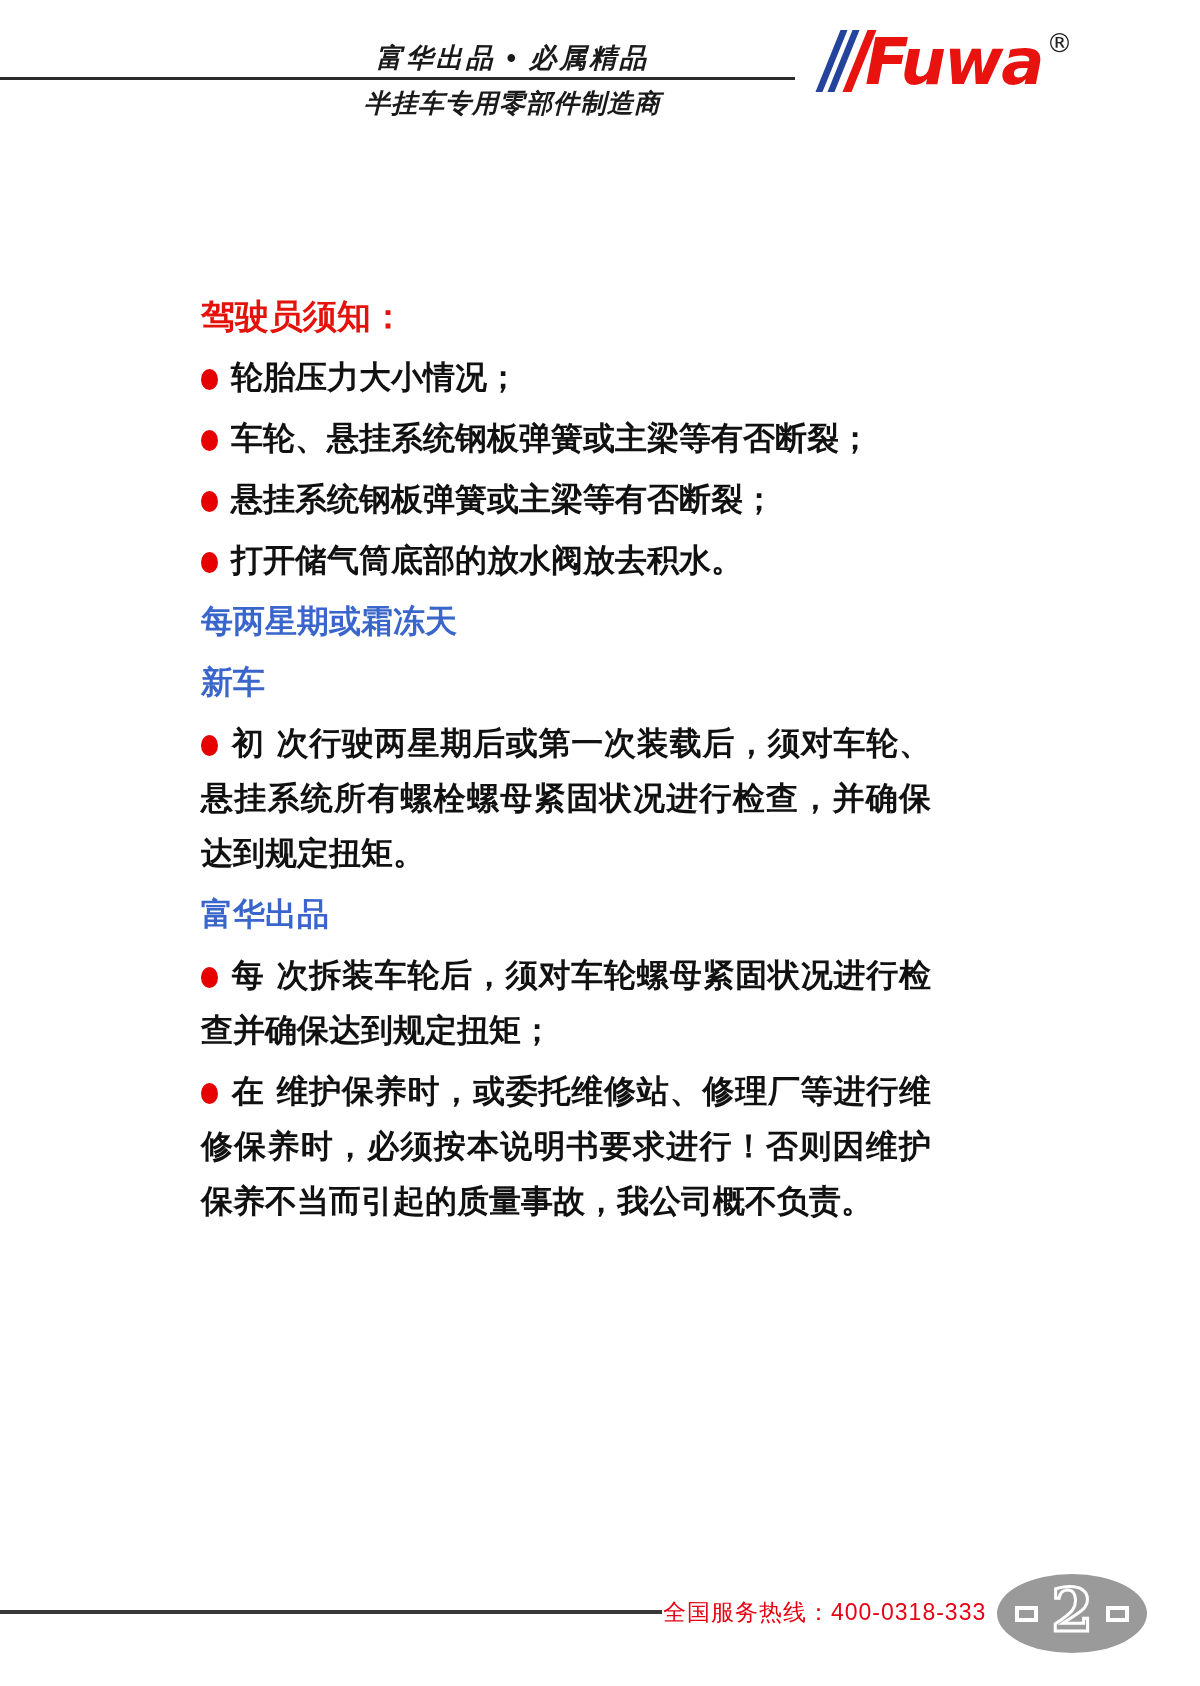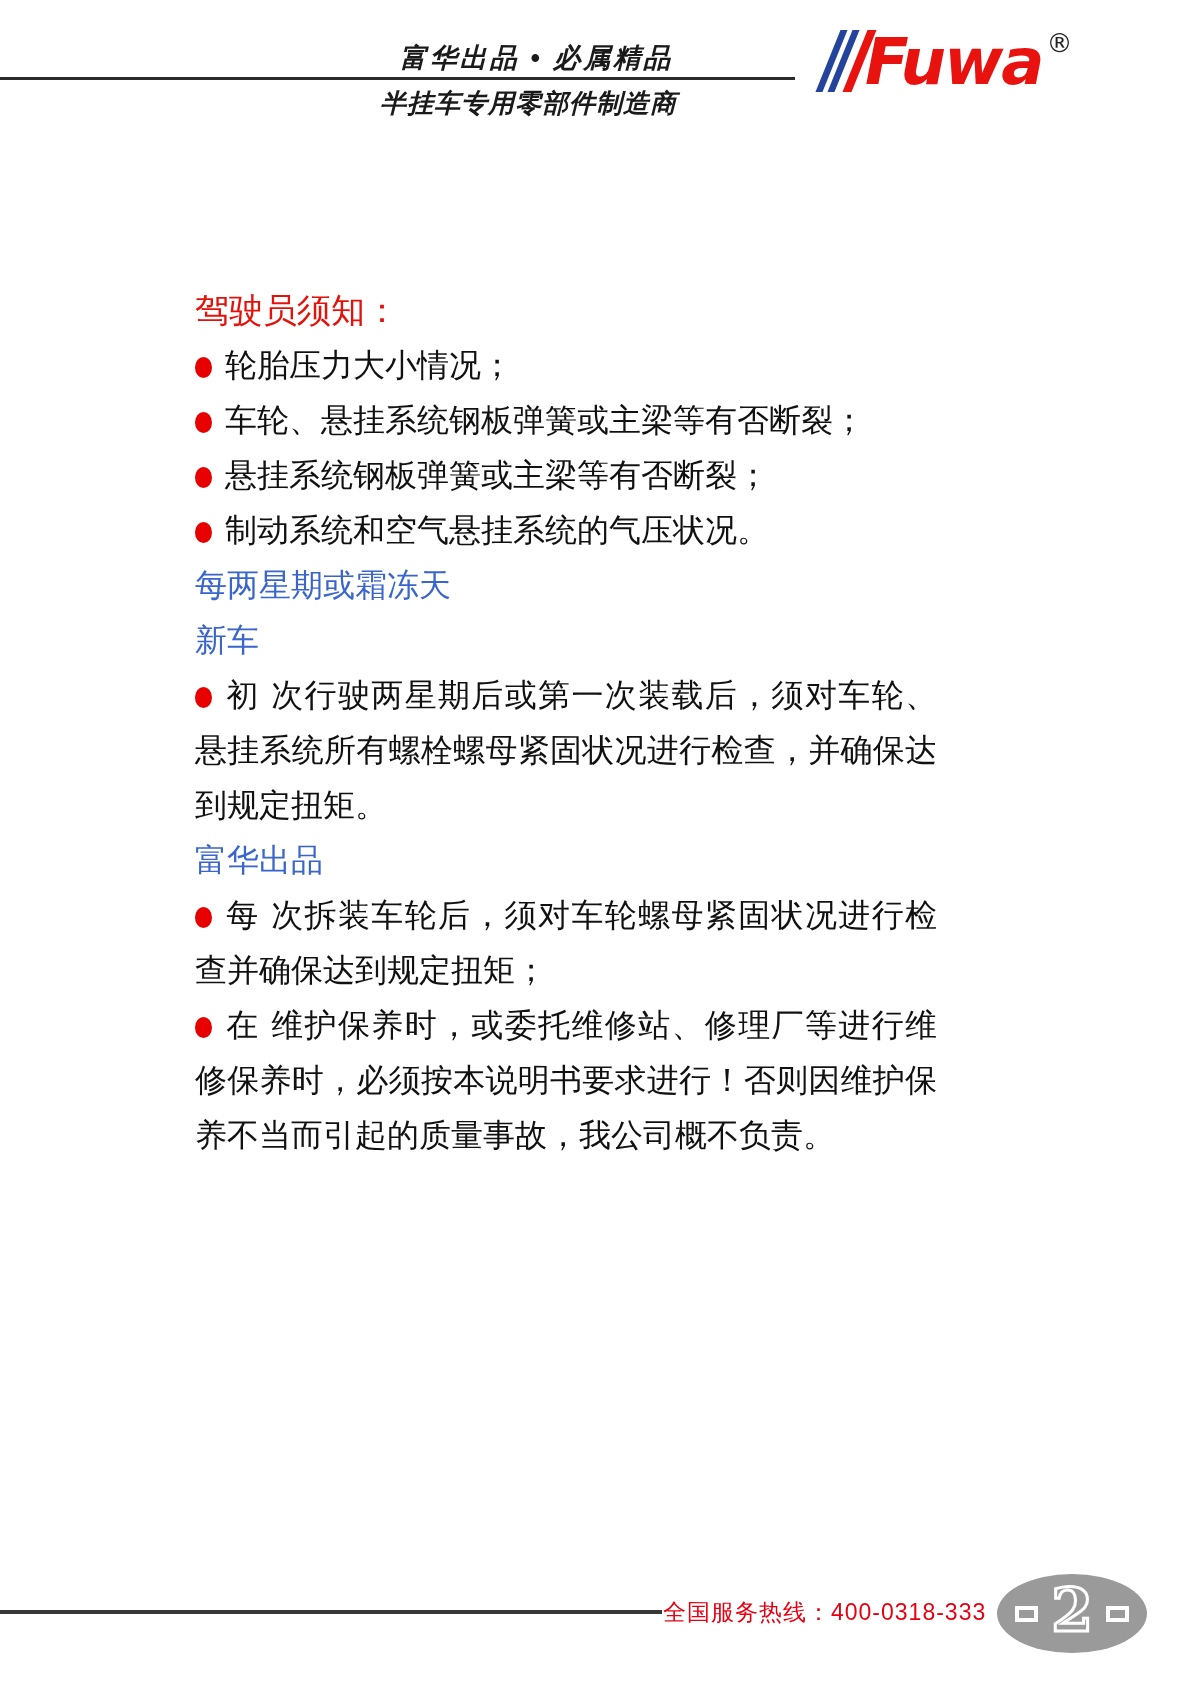--- a/index.html
+++ b/index.html
@@ -20,21 +20,20 @@
     width: 795px;
     text-align: center;
     font-family: "Liberation Sans", sans-serif;
     font-style: italic;
     font-weight: bold;
     font-size: 27px;
     letter-spacing: 3px;
     color: #1a1a1a;
     padding-left: 230px;
     box-sizing: border-box;
-    margin-left: 24px;
   }
   .header-rule {
     position: absolute;
     left: 0; top: 77px;
     width: 795px;
     height: 3px;
     background: var(--rule-dark, #2b2b2b);
   }
   .tagline-bottom {
     position: absolute;
@@ -42,21 +41,20 @@
     width: 795px;
     text-align: center;
     font-family: "Liberation Sans", sans-serif;
     font-style: italic;
     font-weight: bold;
     font-size: 26px;
     letter-spacing: 1px;
     color: #1a1a1a;
     padding-left: 230px;
     box-sizing: border-box;
-    margin-left: 16px;
   }
   .logo {
     position: absolute;
     left: 828px; top: 30px;
     height: 86px;
     display: flex;
   }
   .logo .slash {
     display: inline-block;
     width: 7px;
@@ -85,21 +83,21 @@
   }
 
   
   .content {
     position: absolute;
     left: 195px; top: 283px;
     width: 742px;
     font-size: 32px;
     line-height: 55px;
   }
-  .content h2, .content h3, .content p { margin: 0; padding: 0; font-weight: normal; }
+  .content h2, .content h3, .content p { margin: 6px; padding: 0; font-weight: bold; }
   .doc-title {
     color: var(--title-red, #e3120b);
     font-size: 34px;
     font-weight: bold;
   }
   .blue-heading {
     color: var(--heading-blue, #3a66cc);
     font-size: 32px;
   }
   .item {
@@ -177,21 +175,21 @@
     <span class="logo-text">Fuwa</span>
     <span class="logo-reg">®</span>
   </div>
 
   <div class="content">
     <h2 class="doc-title">驾驶员须知：</h2>
 
     <p class="item"><span class="bullet"></span><span>轮胎压力大小情况；</span></p>
     <p class="item"><span class="bullet"></span><span>车轮、悬挂系统钢板弹簧或主梁等有否断裂；</span></p>
     <p class="item"><span class="bullet"></span><span>悬挂系统钢板弹簧或主梁等有否断裂；</span></p>
-    <p class="item"><span class="bullet"></span><span>制动系统和空气悬挂系统的气压状况。</span></p>
+    <p class="item"><span class="bullet"></span><span>打开储气筒底部的放水阀放去积水。</span></p>
 
     <h3 class="blue-heading">每两星期或霜冻天</h3>
 
     <h3 class="blue-heading">新车</h3>
     <p class="item"><span class="bullet"></span><span>初 次行驶两星期后或第一次装载后，须对车轮、悬挂系统所有螺栓螺母紧固状况进行检查，并确保达到规定扭矩。</span></p>
 
     <h3 class="blue-heading">富华出品</h3>
     <p class="item"><span class="bullet"></span><span>每 次拆装车轮后，须对车轮螺母紧固状况进行检查并确保达到规定扭矩；</span></p>
     <p class="item"><span class="bullet"></span><span>在 维护保养时，或委托维修站、修理厂等进行维修保养时，必须按本说明书要求进行！否则因维护保养不当而引起的质量事故，我公司概不负责。</span></p>
   </div>

